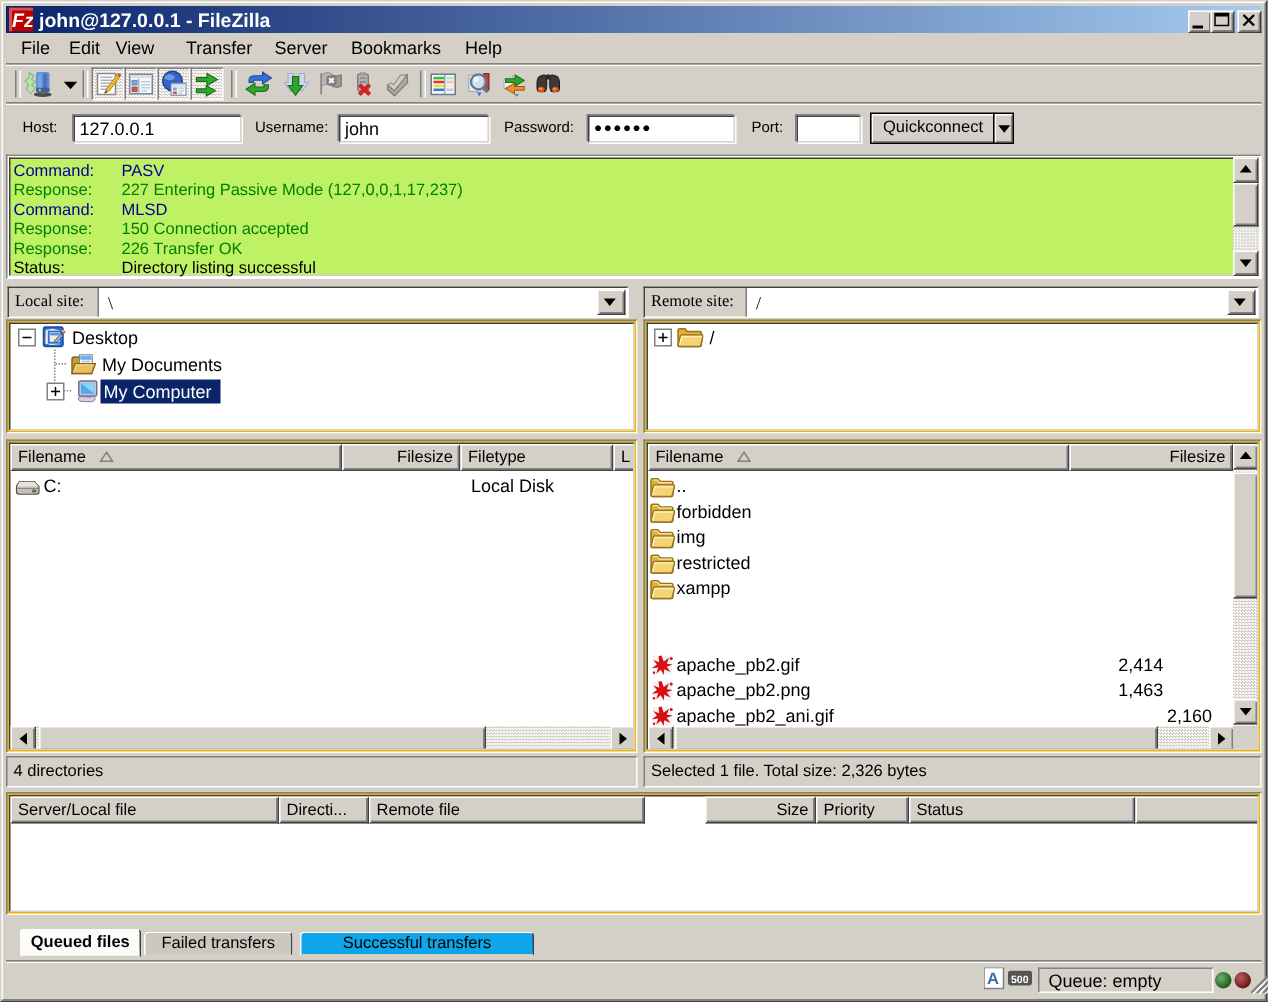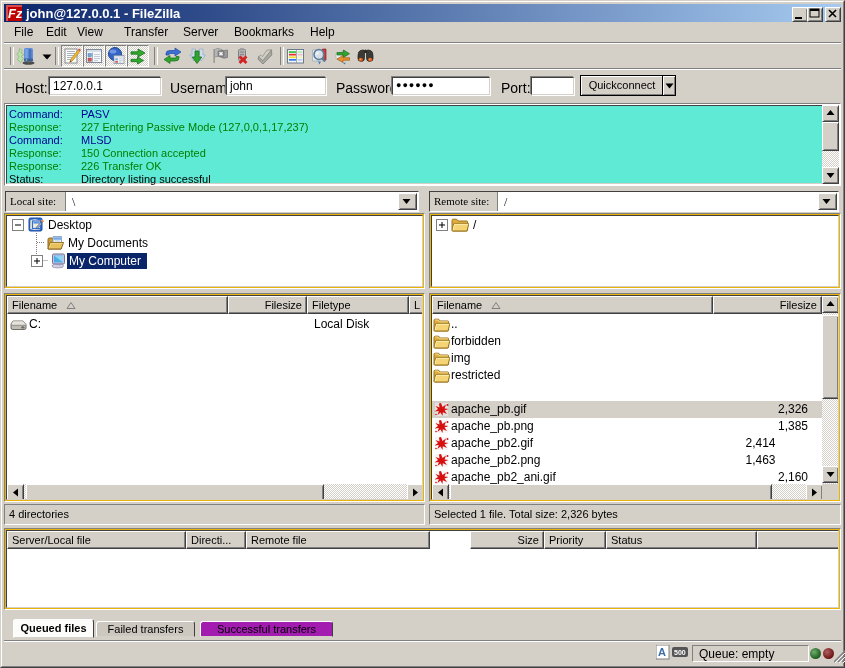--- a/index.html
+++ b/index.html
@@ -20,32 +20,32 @@
   .menu span{position:absolute;top:3px;font-size:12px;}
   
   .toolbar{left:4px;top:42px;width:837px;height:26px;border-top:1px solid #808080;box-shadow:inset 0 1px 0 #fff;}
   .tsep{position:absolute;top:4px;width:2px;height:18px;border-left:1px solid #808080;border-right:1px solid #fff;}
   .tbtog{position:absolute;top:2px;width:22px;height:22px;box-sizing:border-box;
          border:1px solid;border-color:#808080 #fff #fff #808080;
          background:conic-gradient(#fff 90deg,#d4d0c8 0 180deg,#fff 0 270deg,#d4d0c8 0) 0 0/2px 2px;}
   .ticon{position:absolute;top:4px;width:18px;height:18px;}
   
   .qc{left:4px;top:68px;width:837px;height:34px;border-top:1px solid #808080;box-shadow:inset 0 1px 0 #fff;}
-  .qc label{position:absolute;top:11px;font-size:14px;}
+  .qc label{position:absolute;top:11px;font-size:10px;}
   .field{position:absolute;top:8px;height:18px;background:#fff;
          border:1px solid;border-color:#404040 #d4d0c8 #d4d0c8 #404040;
          box-shadow:-1px -1px 0 #808080, 1px 1px 0 #fff;
          font-size:12px;line-height:16px;padding-left:3px;box-sizing:border-box;}
   .qcbtn{position:absolute;top:6px;height:21px;background:#d4d0c8;text-align:center;
          border:1px solid #000;box-shadow:inset 1px 1px 0 #fff,inset -1px -1px 0 #808080;
          font-size:11px;line-height:19px;box-sizing:border-box;}
   
   .log{left:4px;top:103px;width:837px;height:83px;background:#fff;
        border:1px solid;border-color:#808080 #fff #fff #808080;box-sizing:border-box;}
-  .login{position:absolute;left:1px;top:1px;right:1px;bottom:1px;background:#5eead4;
+  .login{position:absolute;left:1px;top:1px;right:1px;bottom:1px;background:#bef264;
        border:1px solid;border-color:#404040 #d4d0c8 #d4d0c8 #404040;}
   .logline{position:absolute;left:2px;font-size:11px;white-space:nowrap;}
   .logline b{display:inline-block;width:72px;font-weight:normal;}
   .cmd{color:#000093;}
   .rsp{color:#008000;}
   
   .sb{position:absolute;background:#d4d0c8;}
   .sbtn{position:absolute;width:17px;height:17px;background:#d4d0c8;
         border:1px solid;border-color:#fff #404040 #404040 #fff;
         box-shadow:inset 1px 1px 0 #d4d0c8,inset -1px -1px 0 #808080;box-sizing:border-box;}
@@ -430,39 +430,28 @@
       </div>
   <div class="row" style="left:0;top:71px;width:391px">
         <svg class="abs" style="left:1px;top:1px" width="17" height="15" viewBox="0 0 17 15">
       <path d="M1 3.5 Q1 2.2 2.2 2.2 L5.6 2.2 L7.2 4 L14.6 4 Q15.6 4 15.6 5 L15.6 13 Q15.6 14 14.6 14 L2 14 Q1 14 1 13 Z" fill="#e2af3c" stroke="#99731e"></path>
       <path d="M2.2 3 L5.2 3 L6.6 4.8 L14.8 4.8" fill="none" stroke="#f8e8a8" stroke-width="0.8"></path>
       <path d="M1.1 13.4 L2.6 7 Q2.7 6.4 3.4 6.4 L16 6.4 Q16.9 6.4 16.7 7.2 L15.2 13.2 Q15 14 14.2 14 L2 14 Q1.1 14 1.1 13.4 Z" fill="#f4d474" stroke="#99731e"></path>
       <path d="M2.1 13 L3.5 7.3 L15.8 7.3" fill="none" stroke="#fdf0b8" stroke-width="0.9"></path>
     </svg>
         <span class="abs" style="left:19px">restricted</span>
       </div>
-  <div class="row" style="left:0;top:105px;width:391px;background:#d4d0c8;">
-        <svg class="abs" style="left:1px;top:1px" width="17" height="15" viewBox="0 0 17 15">
-      <rect x="2" y="1" width="13" height="13" fill="#efefef" opacity="0.6"></rect>
-      <path d="M8 1 L9.5 5 L13 2.5 L11.5 6.5 L15.5 7 L11.5 8.5 L14 12 L9.8 10.2 L9.5 14 L7.5 10.5 L4.5 13 L5.8 9 L1.5 9.5 L5 7 L2.5 4 L6.5 5.5 L6 1.5 Z" fill="#d80f0f"></path>
-      <circle cx="14.5" cy="3" r="1" fill="#d80f0f"></circle>
-      <circle cx="3" cy="12.5" r="0.8" fill="#d80f0f"></circle>
-    </svg>
-        <span class="abs" style="left:19px">apache_pb.gif</span>
-        <span class="abs" style="left:281px;width:95px;text-align:right">2,326</span>
-      </div>
-  <div class="row" style="left:0;top:122px;width:391px;">
-        <svg class="abs" style="left:1px;top:1px" width="17" height="15" viewBox="0 0 17 15">
-      <rect x="2" y="1" width="13" height="13" fill="#efefef" opacity="0.6"></rect>
-      <path d="M8 1 L9.5 5 L13 2.5 L11.5 6.5 L15.5 7 L11.5 8.5 L14 12 L9.8 10.2 L9.5 14 L7.5 10.5 L4.5 13 L5.8 9 L1.5 9.5 L5 7 L2.5 4 L6.5 5.5 L6 1.5 Z" fill="#d80f0f"></path>
-      <circle cx="14.5" cy="3" r="1" fill="#d80f0f"></circle>
-      <circle cx="3" cy="12.5" r="0.8" fill="#d80f0f"></circle>
-    </svg>
-        <span class="abs" style="left:19px">apache_pb.png</span>
-        <span class="abs" style="left:281px;width:95px;text-align:right">1,385</span>
+  <div class="row" style="left:0;top:88px;width:391px">
+        <svg class="abs" style="left:1px;top:1px" width="17" height="15" viewBox="0 0 17 15">
+      <path d="M1 3.5 Q1 2.2 2.2 2.2 L5.6 2.2 L7.2 4 L14.6 4 Q15.6 4 15.6 5 L15.6 13 Q15.6 14 14.6 14 L2 14 Q1 14 1 13 Z" fill="#e2af3c" stroke="#99731e"></path>
+      <path d="M2.2 3 L5.2 3 L6.6 4.8 L14.8 4.8" fill="none" stroke="#f8e8a8" stroke-width="0.8"></path>
+      <path d="M1.1 13.4 L2.6 7 Q2.7 6.4 3.4 6.4 L16 6.4 Q16.9 6.4 16.7 7.2 L15.2 13.2 Q15 14 14.2 14 L2 14 Q1.1 14 1.1 13.4 Z" fill="#f4d474" stroke="#99731e"></path>
+      <path d="M2.1 13 L3.5 7.3 L15.8 7.3" fill="none" stroke="#fdf0b8" stroke-width="0.9"></path>
+    </svg>
+        <span class="abs" style="left:19px">xampp</span>
       </div>
   <div class="row" style="left:0;top:139px;width:391px;">
         <svg class="abs" style="left:1px;top:1px" width="17" height="15" viewBox="0 0 17 15">
       <rect x="2" y="1" width="13" height="13" fill="#efefef" opacity="0.6"></rect>
       <path d="M8 1 L9.5 5 L13 2.5 L11.5 6.5 L15.5 7 L11.5 8.5 L14 12 L9.8 10.2 L9.5 14 L7.5 10.5 L4.5 13 L5.8 9 L1.5 9.5 L5 7 L2.5 4 L6.5 5.5 L6 1.5 Z" fill="#d80f0f"></path>
       <circle cx="14.5" cy="3" r="1" fill="#d80f0f"></circle>
       <circle cx="3" cy="12.5" r="0.8" fill="#d80f0f"></circle>
     </svg>
         <span class="abs" style="left:19px">apache_pb2.gif</span>
         <span class="abs" style="left:281px;width:95px;text-align:center">2,414</span>
@@ -521,21 +510,21 @@
   <div class="hdrcell" style="left:239px;width:184px">Remote file</div>
   <div class="hdrcell" style="left:463px;width:74px;text-align:right">Size</div>
   <div class="hdrcell" style="left:537px;width:62px">Priority</div>
   <div class="hdrcell" style="left:599px;width:151px">Status</div>
   <div class="hdrcell" style="left:750px;width:83px"></div>
 </div>
   </div>
 
 <div class="abs tab" style="left:13px;top:619px;width:81px;height:19px;background:#fcfcfa;font-weight:bold;line-height:17px">Queued files</div>
 <div class="abs tab" style="left:96px;top:621px;width:99px;height:16px;background:#ccc8c0;line-height:14px">Failed transfers</div>
-<div class="abs tab" style="left:200px;top:621px;width:133px;height:16px;background:#a21caf;line-height:14px">Successful transfers</div>
+<div class="abs tab" style="left:200px;top:621px;width:156px;height:16px;background:#0ea5e9;line-height:14px">Successful transfers</div>
 
 <div class="abs" style="left:4px;top:640px;width:837px;height:23px;border-top:1px solid #808080;box-shadow:inset 0 1px 0 #fff" id="statusbar">
   <svg class="abs" style="left:652px;top:4px" width="15" height="15" viewBox="0 0 15 15">
     <rect x="0" y="0" width="13" height="14" fill="#fff" stroke="#808080"></rect>
     <text x="2" y="11" font-size="11" font-weight="bold" fill="#3a6ea5" font-family="Liberation Sans">A</text>
   </svg>
   <svg class="abs" style="left:668px;top:6px" width="17" height="11" viewBox="0 0 17 11">
     <rect x="0" y="0" width="16" height="10" rx="2" fill="#555"></rect>
     <text x="2" y="8" font-size="7" font-weight="bold" fill="#fff" font-family="Liberation Sans">500</text>
   </svg>

